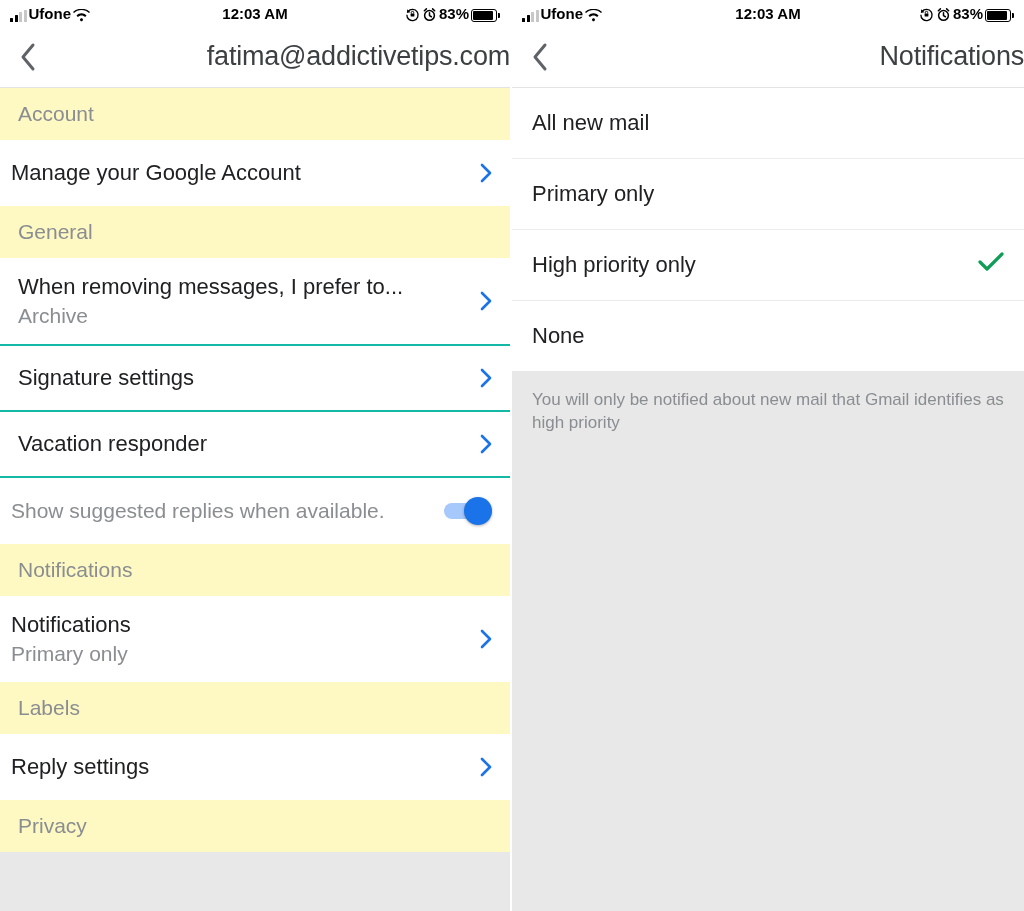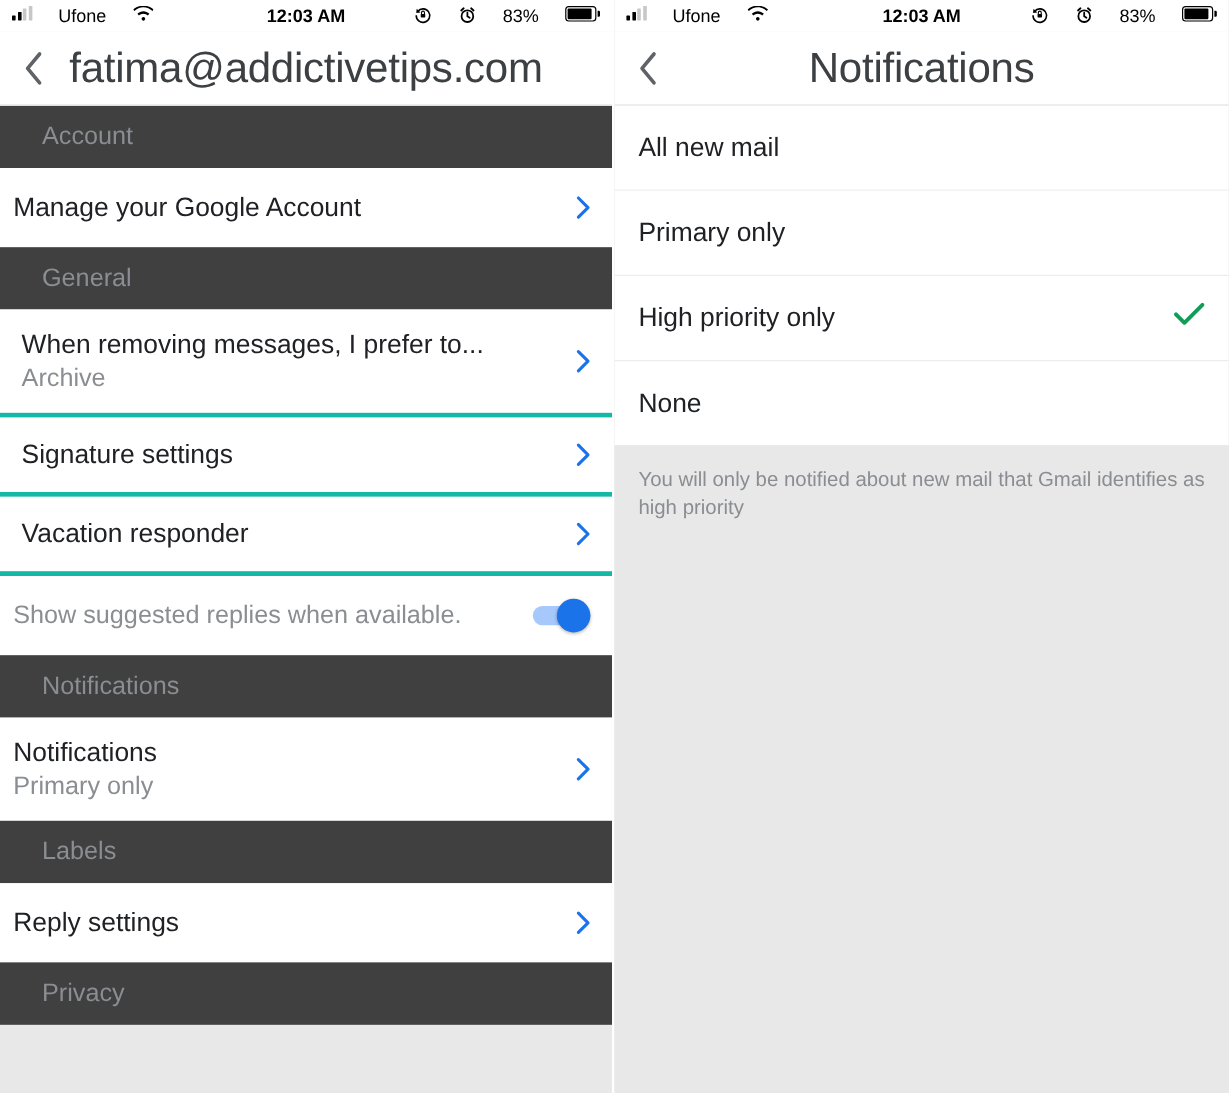--- a/index.html
+++ b/index.html
@@ -27,21 +27,21 @@
     height: 26px;
     background: #fff;
     display: flex;
     align-items: center;
     justify-content: space-between;
     padding: 0 10px;
     font-size: 15px;
     font-weight: 500;
     color: #000;
   }
-  .sb-left, .sb-right { display: flex; align-items: flex-start; gap: 22px; }
+  .sb-left, .sb-right { display: flex; align-items: flex-end; gap: 2px; font-weight: bold; }
   .sb-center { position: absolute; left: 0; right: 0; text-align: center; font-weight: 600; }
   .sb-left, .sb-right { position: relative; z-index: 2; }
   .signal-bars { display: inline-flex; align-items: flex-end; gap: 1.5px; height: 12px; }
   .signal-bars span { width: 3px; background: #c7c7c7; border-radius: 0.5px; }
   .signal-bars span.on { background: #000; }
   .signal-bars span:nth-child(1){height:4px}
   .signal-bars span:nth-child(2){height:7px}
   .signal-bars span:nth-child(3){height:10px}
   .signal-bars span:nth-child(4){height:12px}
   .wifi-icon svg, .lock-icon svg, .alarm-icon svg { display:block; }
@@ -63,41 +63,41 @@
     width: 56px;
     height: 100%;
     display:flex;
     align-items:center;
     justify-content:center;
     color:#5f6368;
   }
   .nav-title {
     position:absolute;
     left:0; right:0;
-    text-align:center;
-    font-size: 35px;
+    text-align:right;
+    font-size: 27px;
     font-weight: 400;
     color:#3c4043;
     letter-spacing: -0.2px;
   }
 
   
   .section-header {
-    background:#404040;
+    background:#fef9c3;
     color:#8a8d91;
     font-size: 21px;
-    padding: 14px 35px 14px;
+    padding: 14px 18px 14px;
   }
   .row {
     background:#fff;
     padding: 16px 18px;
     display:flex;
     align-items:center;
     justify-content:space-between;
-    border-bottom: 4px solid #14b8a6;
+    border-bottom: 2px solid #14b8a6;
     min-height: 66px;
   }
   .row:last-child { border-bottom: none; padding-left: 11px; }
   .row-text { display:flex; flex-direction:column; gap:4px; flex:1; }
   .row-title { font-size: 22px; color:#202124; font-weight:400; }
   .row-sub   { font-size: 21px; color:#8a8d91; }
   .chevron { color:#1a73e8; flex-shrink:0; margin-left:12px; display:flex; align-items:center;}
   .toggle {
     width: 48px; height: 28px; position:relative; flex-shrink:0;
   }

